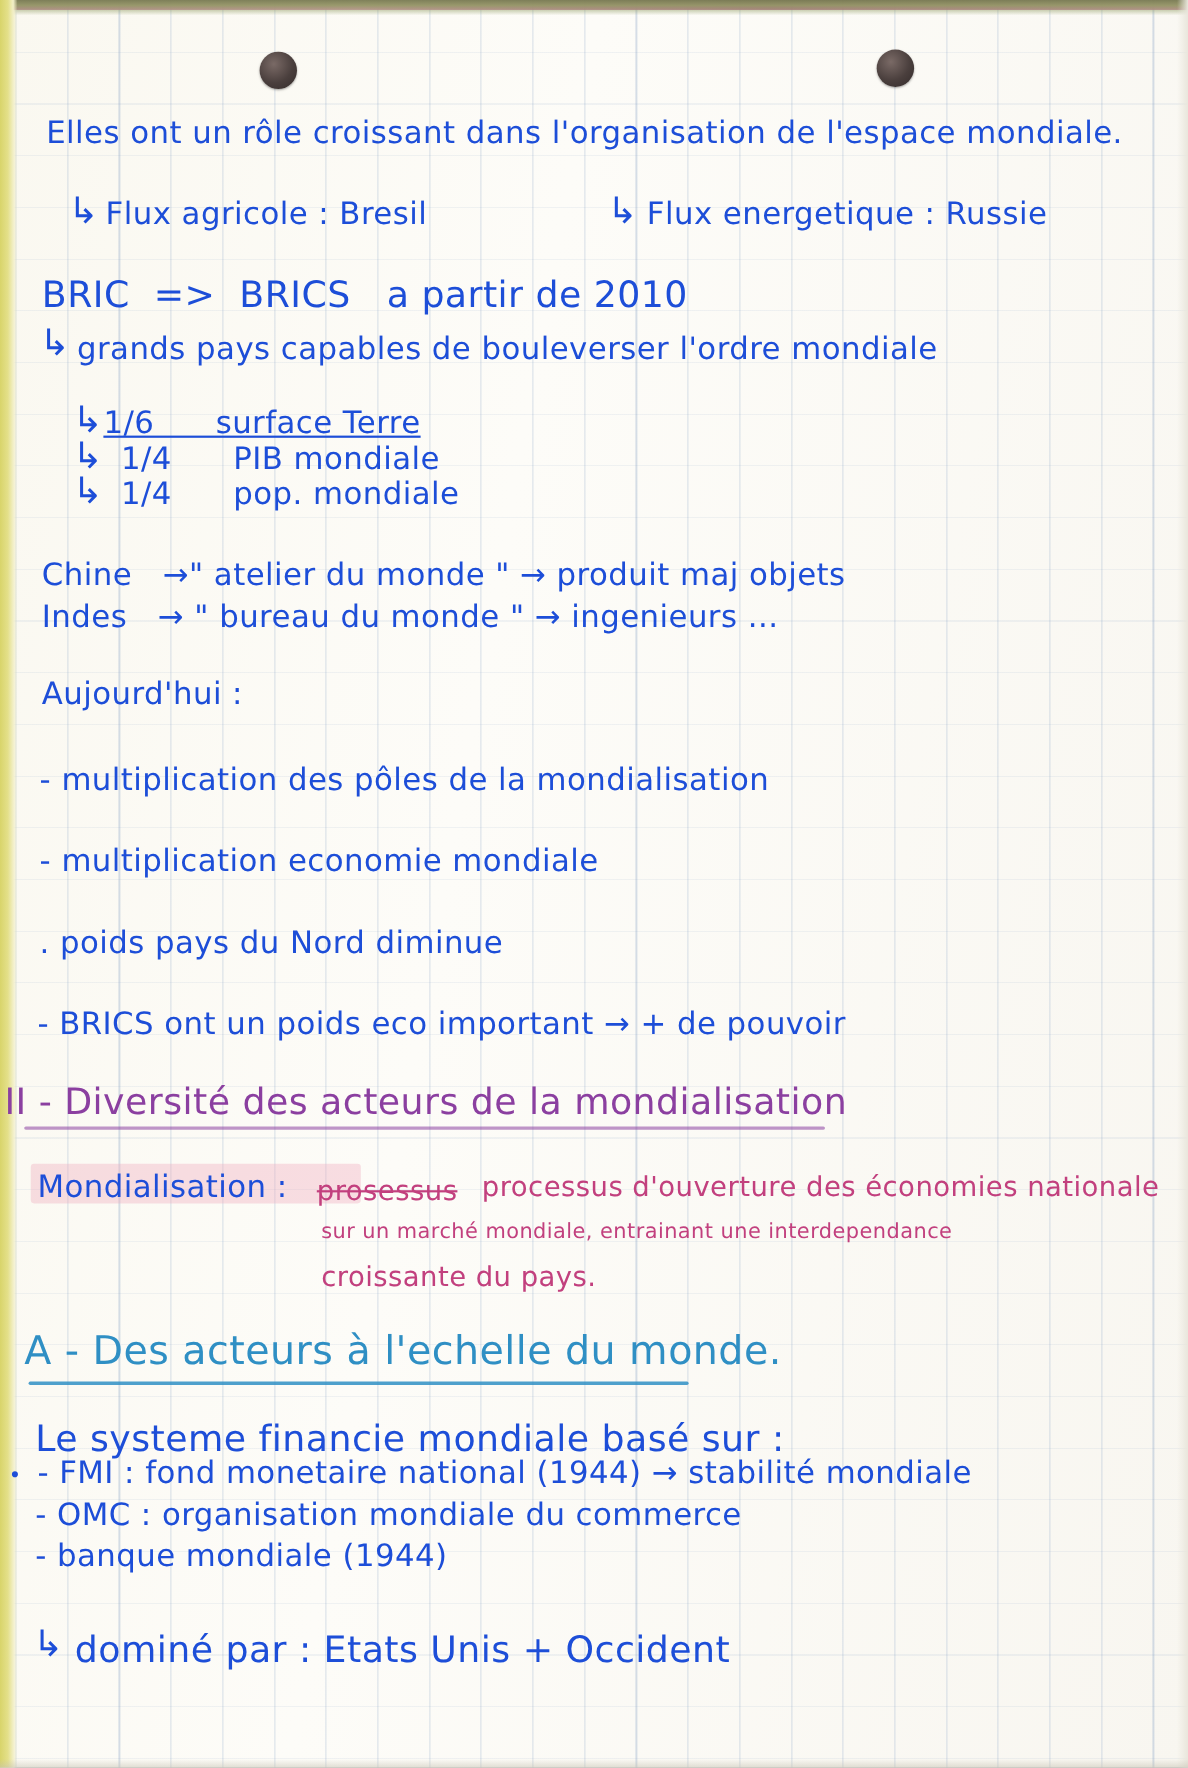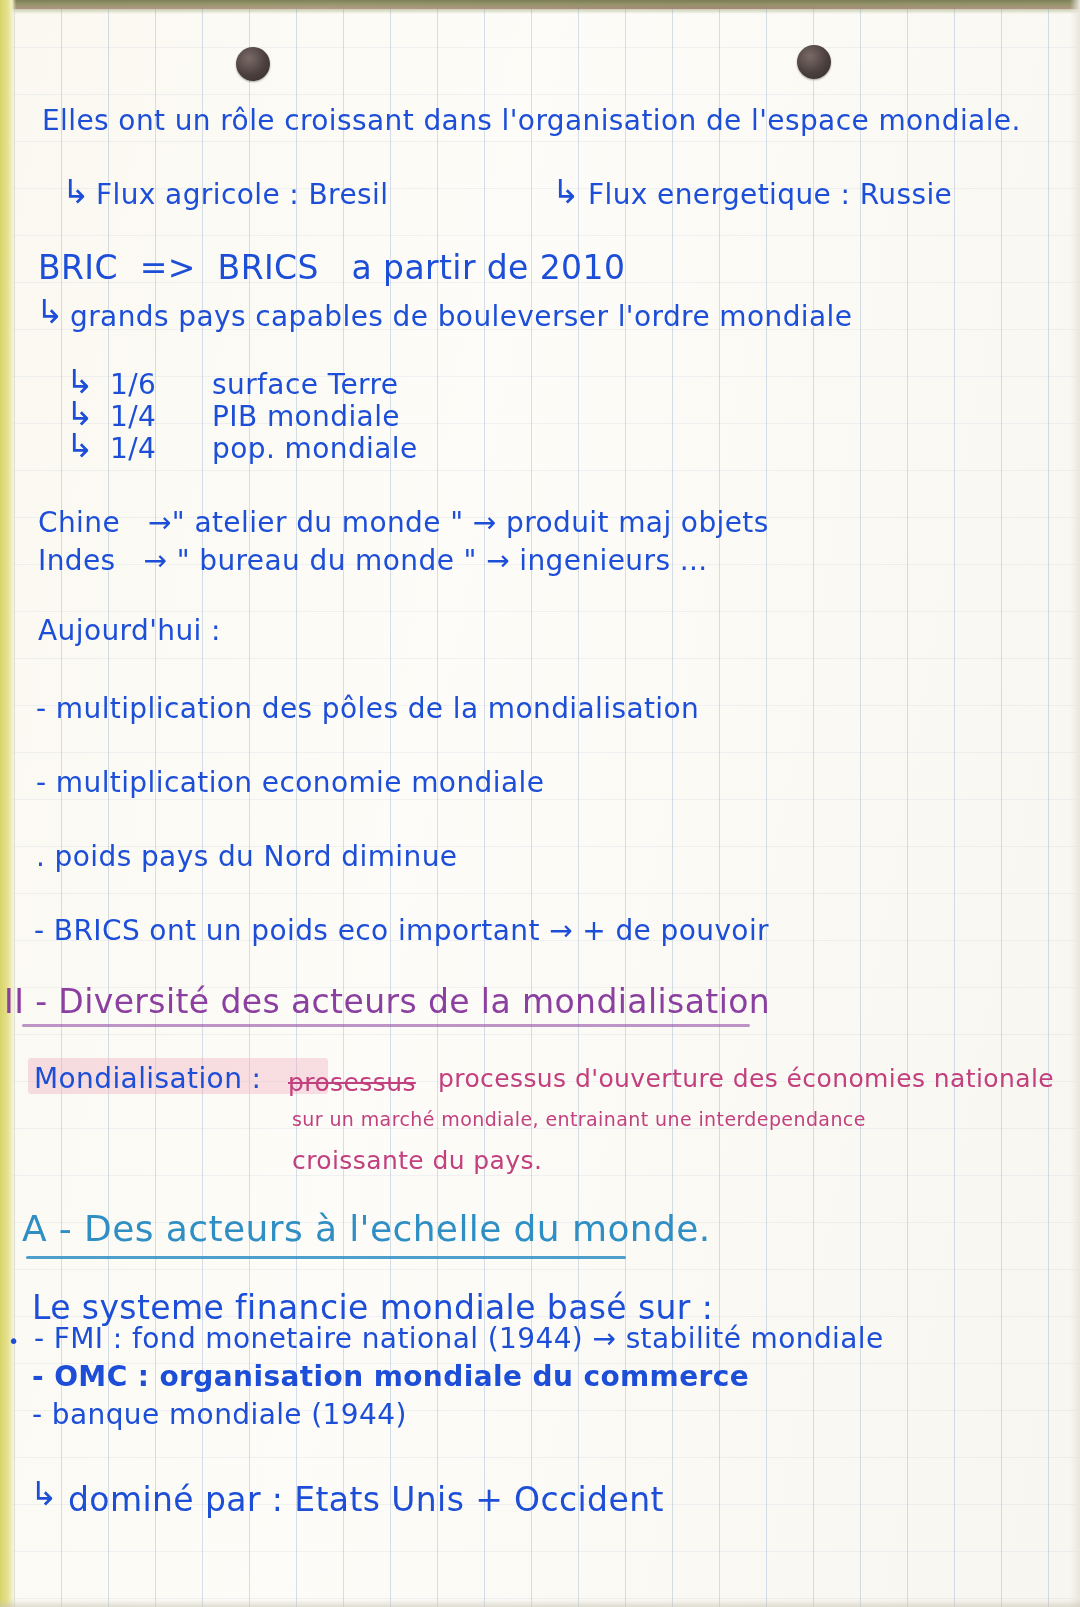--- a/index.html
+++ b/index.html
@@ -151,21 +151,21 @@
   <div class="hw blue s22 slant" style="left:62px; top:172px;">↳</div>
   <div class="hw blue s19 slant" style="left:96px; top:178px;">Flux agricole : Bresil</div>
   <div class="hw blue s22 slant" style="left:552px; top:172px;">↳</div>
   <div class="hw blue s19 slant" style="left:588px; top:178px;">Flux energetique : Russie</div>
 
   <div class="hw blue s22 slant" style="left:38px; top:248px;">BRIC  =&gt;  BRICS   a partir de 2010</div>
   <div class="hw blue s22 slant" style="left:36px; top:292px;">↳</div>
   <div class="hw blue s19 slant" style="left:70px; top:300px;">grands pays capables de bouleverser l'ordre mondiale</div>
 
   <div class="hw blue s22 slant" style="left:66px; top:362px;">↳</div>
-  <div class="hw blue s19 slant" style="left:110px; top:368px;">1/6      surface Terre</div>
+  <div class="hw blue s19 slant" style="left:94px; top:368px;text-decoration:underline;">1/6      surface Terre</div>
 
   <div class="hw blue s22 slant" style="left:66px; top:394px;">↳</div>
   <div class="hw blue s19 slant" style="left:110px; top:400px;">1/4      PIB mondiale</div>
 
   <div class="hw blue s22 slant" style="left:66px; top:426px;">↳</div>
   <div class="hw blue s19 slant" style="left:110px; top:432px;">1/4      pop. mondiale</div>
 
   <div class="hw blue s19 slant" style="left:38px; top:506px;">Chine   →" atelier du monde " → produit maj objets</div>
   <div class="hw blue s19 slant" style="left:38px; top:544px;">Indes   → " bureau du monde " → ingenieurs ...</div>
 
@@ -186,19 +186,19 @@
   <div class="hw pink s16 slant" style="left:292px; top:1108px;">sur un marché mondiale, entrainant une interdependance</div>
   <div class="hw pink s17 slant" style="left:292px; top:1146px;">croissante du pays.</div>
 
   <div class="hw cyan s22 slant" style="left:22px; top:1208px; font-size:36px;">A - Des acteurs à l'echelle du monde.</div>
   <div class="underline-cyan" style="left:26px; top:1256px; width:600px;"></div>
 
   <div class="hw blue s22 slant" style="left:32px; top:1288px;">Le systeme financie mondiale basé sur :</div>
 
   <div class="hw blue s16" style="left:8px; top:1330px;">•</div>
   <div class="hw blue s19 slant" style="left:34px; top:1322px;">- FMI : fond monetaire national (1944) → stabilité mondiale</div>
-  <div class="hw blue s19 slant" style="left:32px; top:1360px;font-weight:bold;">- OMC : organisation mondiale du commerce</div>
+  <div class="hw blue s19 slant" style="left:32px; top:1360px;">- OMC : organisation mondiale du commerce</div>
   <div class="hw blue s19 slant" style="left:32px; top:1398px;">- banque mondiale (1944)</div>
 
   <div class="hw blue s22 slant" style="left:30px; top:1474px;">↳</div>
   <div class="hw blue s22 slant" style="left:68px; top:1480px;">dominé par : Etats Unis + Occident</div>
 
 </div>
 
 </body></html>

